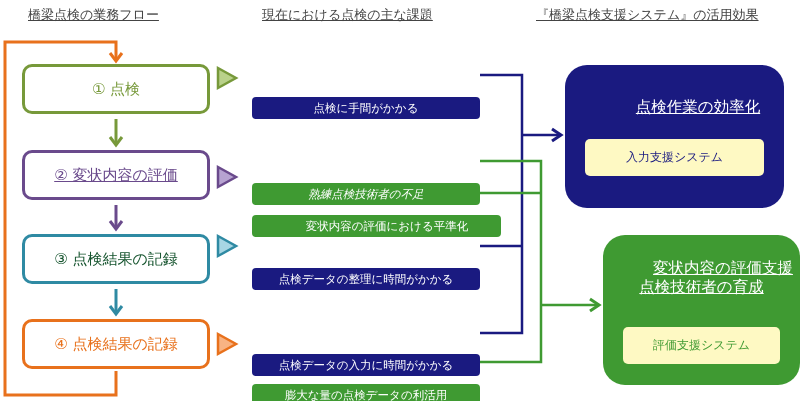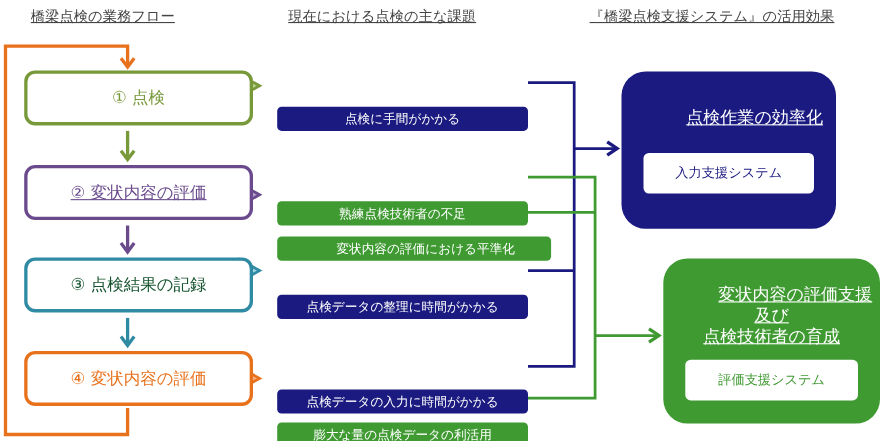--- a/index.html
+++ b/index.html
@@ -1,28 +1,28 @@
 <!DOCTYPE html>
 <html><head>
 <meta charset="utf-8">
 <style>
   html, body { margin:0; padding:0; background:#ffffff; }
   body { width:800px; height:401px; position:relative; overflow:hidden;
          font-family:"DejaVu Sans", "Liberation Sans", sans-serif; }
   .hdr { position:absolute; top:6px; font-size:13px; color:#444; text-decoration:underline; white-space:nowrap; }
   svg.lines { position:absolute; left:0; top:0; }
-  .flow { position:absolute; left:22px; width:208px; height:50px; background:#fff; border:3px solid; border-radius:10px;
+  .flow { position:absolute; left:22px; width:188px; height:50px; background:#fff; border:3px solid; border-radius:10px;
           box-sizing:border-box; display:flex; align-items:center; justify-content:center; font-size:15px; white-space:nowrap; }
   .issue { position:absolute; left:252px; width:228px; height:22px; border-radius:4px; color:#fff; font-size:11.5px;
            display:flex; align-items:center; justify-content:center; white-space:nowrap;margin-top:33px; }
   .navy { background:#1a1a80; }
   .green { background:#3f9a32; }
   .effect { position:absolute; border-radius:22px; box-sizing:border-box; color:#fff; text-align:center; }
   .effect .title { text-decoration:underline; font-size:15.5px; line-height:19px; }
-  .effect .sys { position:absolute; left:20px; right:20px; background:#ffffff; border-radius:5px; height:37px;
+  .effect .sys { position:absolute; left:20px; right:20px; background:#fef9c3; border-radius:5px; height:37px;
                  display:flex; align-items:center; justify-content:center; font-size:12px;text-align:center; }
 </style>
 </head>
 <body>
 
 <div class="hdr" style="left:28px;">橋梁点検の業務フロー</div>
 <div class="hdr" style="left:262px;">現在における点検の主な課題</div>
 <div class="hdr" style="left:536px;">『橋梁点検支援システム』の活用効果</div>
 
 <svg class="lines" width="800" height="401">
@@ -59,37 +59,36 @@
 <div class="flow" style="top:64px; border-color:#77993a; color:#77993a;">
   <span>①  点検</span>
 </div>
 <div class="flow" style="top:150px; border-color:#6a4a8c; color:#6a4a8c;text-decoration:underline;">
   <span>②  変状内容の評価</span>
 </div>
 <div class="flow" style="top:234px; border-color:#2f8aa3; color:#14532d;">
   <span>③  点検結果の記録</span>
 </div>
 <div class="flow" style="top:319px; border-color:#e8711c; color:#e8711c;">
-  <span>④  変状内容の評価</span>
+  <span>④  点検結果の記録</span>
 </div>
 
 <div class="issue navy" style="top:64px;">点検に手間がかかる</div>
-<div class="issue green" style="top:150px;">熟練点検技術者の不足</div>
+<div class="issue green" style="top:150px;font-style:italic;">熟練点検技術者の不足</div>
 <div class="issue green" style="top:182px;padding-left:21px;">変状内容の評価における平準化</div>
 <div class="issue navy" style="top:235px;">点検データの整理に時間がかかる</div>
 <div class="issue navy" style="top:321px;">点検データの入力に時間がかかる</div>
 <div class="issue green" style="top:351px;">膨大な量の点検データの利活用</div>
 
-<div class="effect" style="left:565px; top:65px; width:195px; height:143px; background:#1a1a80;padding-left:47px;">
+<div class="effect" style="left:565px; top:65px; width:219px; height:143px; background:#1a1a80;padding-left:47px;">
   <div class="title" style="margin-top:33px;">点検作業の効率化</div>
   <div class="sys" style="top:74px; color:#1a1a80;">
     <span>入力支援システム</span>
   </div>
 </div>
 
 <div class="effect" style="left:603px; top:235px; width:197px; height:150px; background:#3f9a32;">
   <div class="title" style="margin-top:24px;padding-left:43px;">変状内容の評価支援</div>
-  <div class="title">及び</div>
   <div class="title">点検技術者の育成</div>
   <div class="sys" style="top:92px; color:#3f9a32;">
     <span>評価支援システム</span>
   </div>
 </div>
 
 </body></html>

